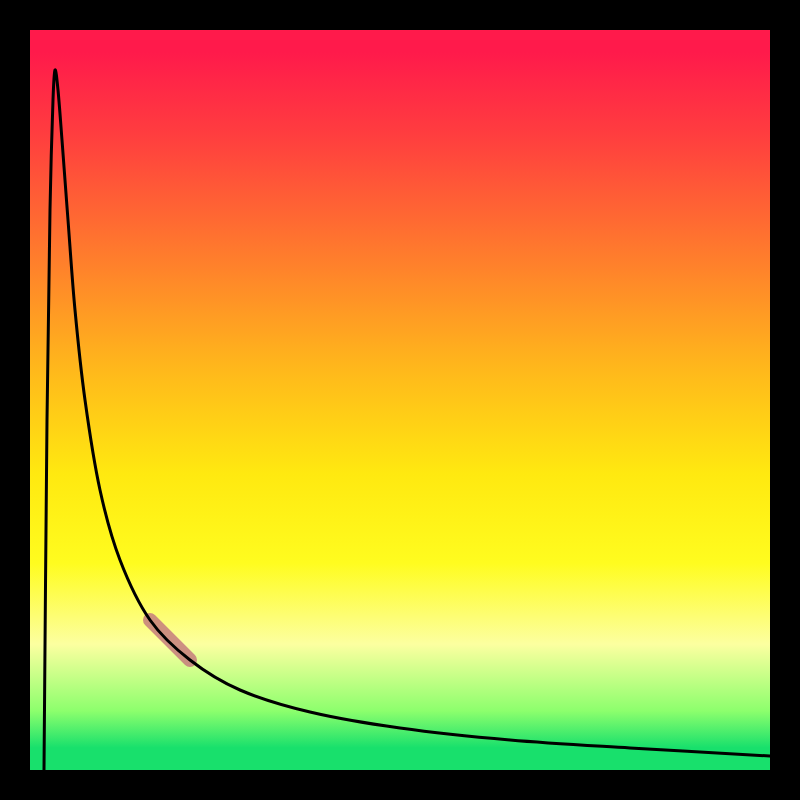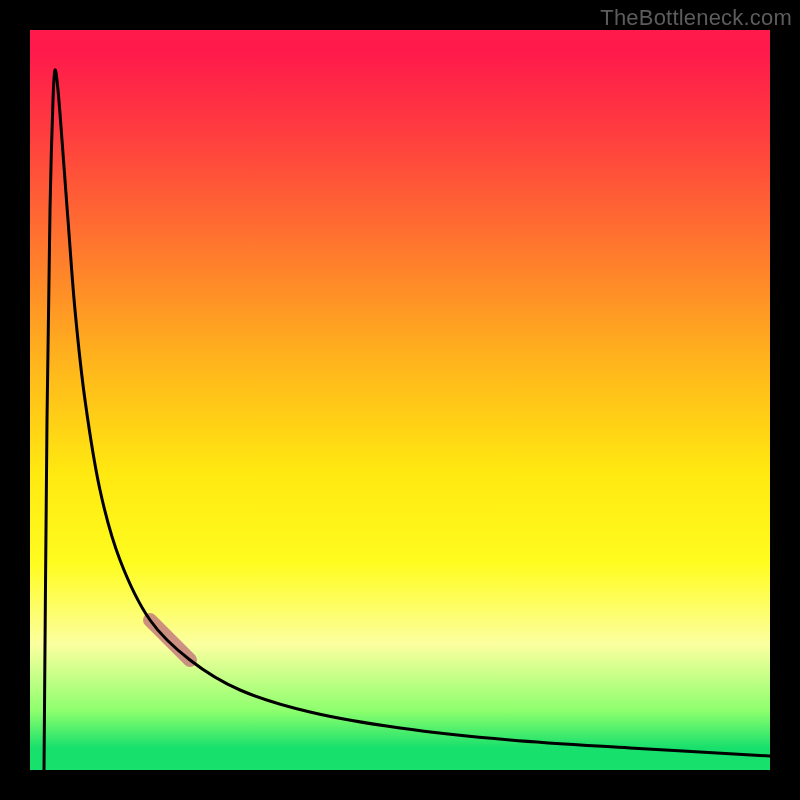--- a/index.html
+++ b/index.html
@@ -80,14 +80,13 @@
   <svg class="curve-layer" viewBox="0 0 740 740">
     <path d="M 120 590 C 126.66666666666667 596.6666666666666, 153.33333333333334 623.3333333333334, 160 630" id="hlPath" fill="none" stroke="#c47d7d" stroke-opacity="0.85" stroke-width="14" stroke-linecap="round"></path>
     <path d="M 14 740 C 14.5 681.6666666666666, 16 483.3333333333333, 17 390 C 18 296.6666666666667, 19 233.33333333333334, 20 180 C 21 126.66666666666666, 22.166666666666668 93.33333333333333, 23 70 C 23.833333333333332 46.66666666666667, 24.166666666666668 41.666666666666664, 25 40 C 25.833333333333332 38.333333333333336, 26.833333333333332 48.333333333333336, 28 60 C 29.166666666666668 71.66666666666667, 30.333333333333332 88.33333333333333, 32 110 C 33.666666666666664 131.66666666666666, 35.833333333333336 161.66666666666666, 38 190 C 40.166666666666664 218.33333333333334, 42.166666666666664 250, 45 280 C 47.833333333333336 310, 50.833333333333336 340, 55 370 C 59.166666666666664 400, 64.16666666666667 433.3333333333333, 70 460 C 75.83333333333333 486.6666666666667, 81.66666666666667 508.3333333333333, 90 530 C 98.33333333333333 551.6666666666666, 108.33333333333333 573.3333333333334, 120 590 C 131.66666666666666 606.6666666666666, 145 618.3333333333334, 160 630 C 175 641.6666666666666, 190 651.3333333333334, 210 660 C 230 668.6666666666666, 253.33333333333334 675.6666666666666, 280 682 C 306.6666666666667 688.3333333333334, 336.6666666666667 693.3333333333334, 370 698 C 403.3333333333333 702.6666666666666, 441.6666666666667 706.6666666666666, 480 710 C 518.3333333333334 713.3333333333334, 556.6666666666666 715.3333333333334, 600 718 C 643.3333333333334 720.6666666666666, 716.6666666666666 724.6666666666666, 740 726" id="mainPath" fill="none" stroke="#000000" stroke-width="3" stroke-linecap="round"></path>
   </svg>
 
   <div class="border-top"></div>
   <div class="border-right"></div>
   <div class="border-bottom"></div>
   <div class="border-left"></div>
 
-  <div class="watermark">TheBottleneck.com</div>
 </div>
 
 </body></html>

